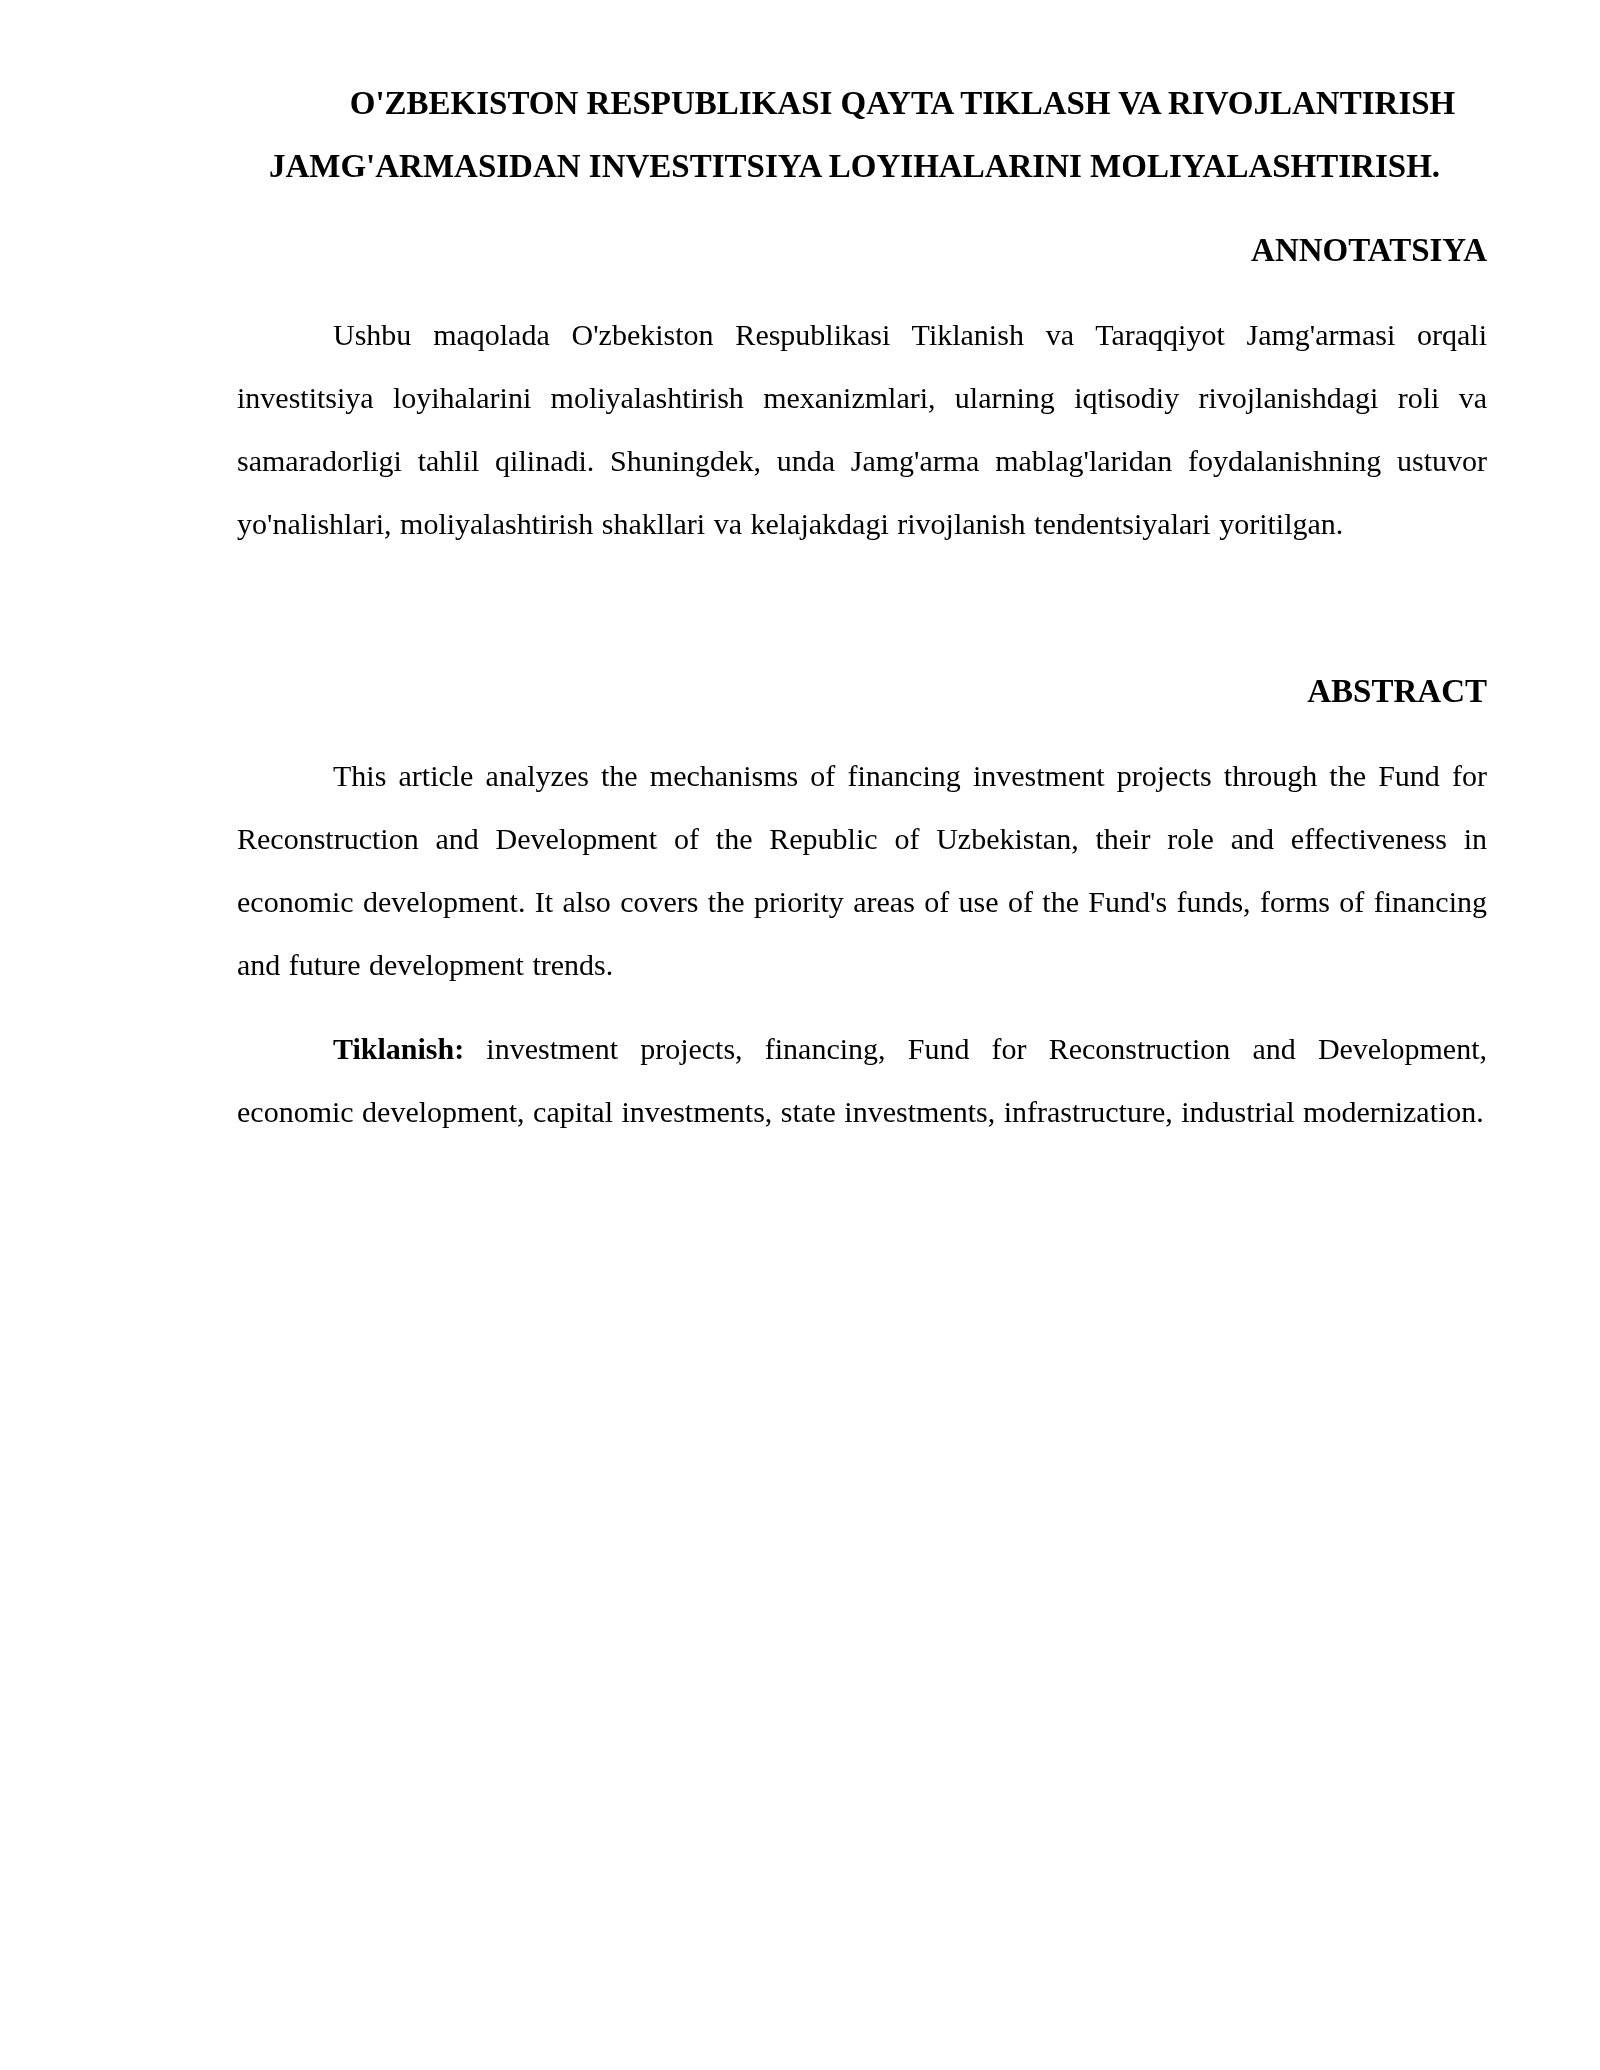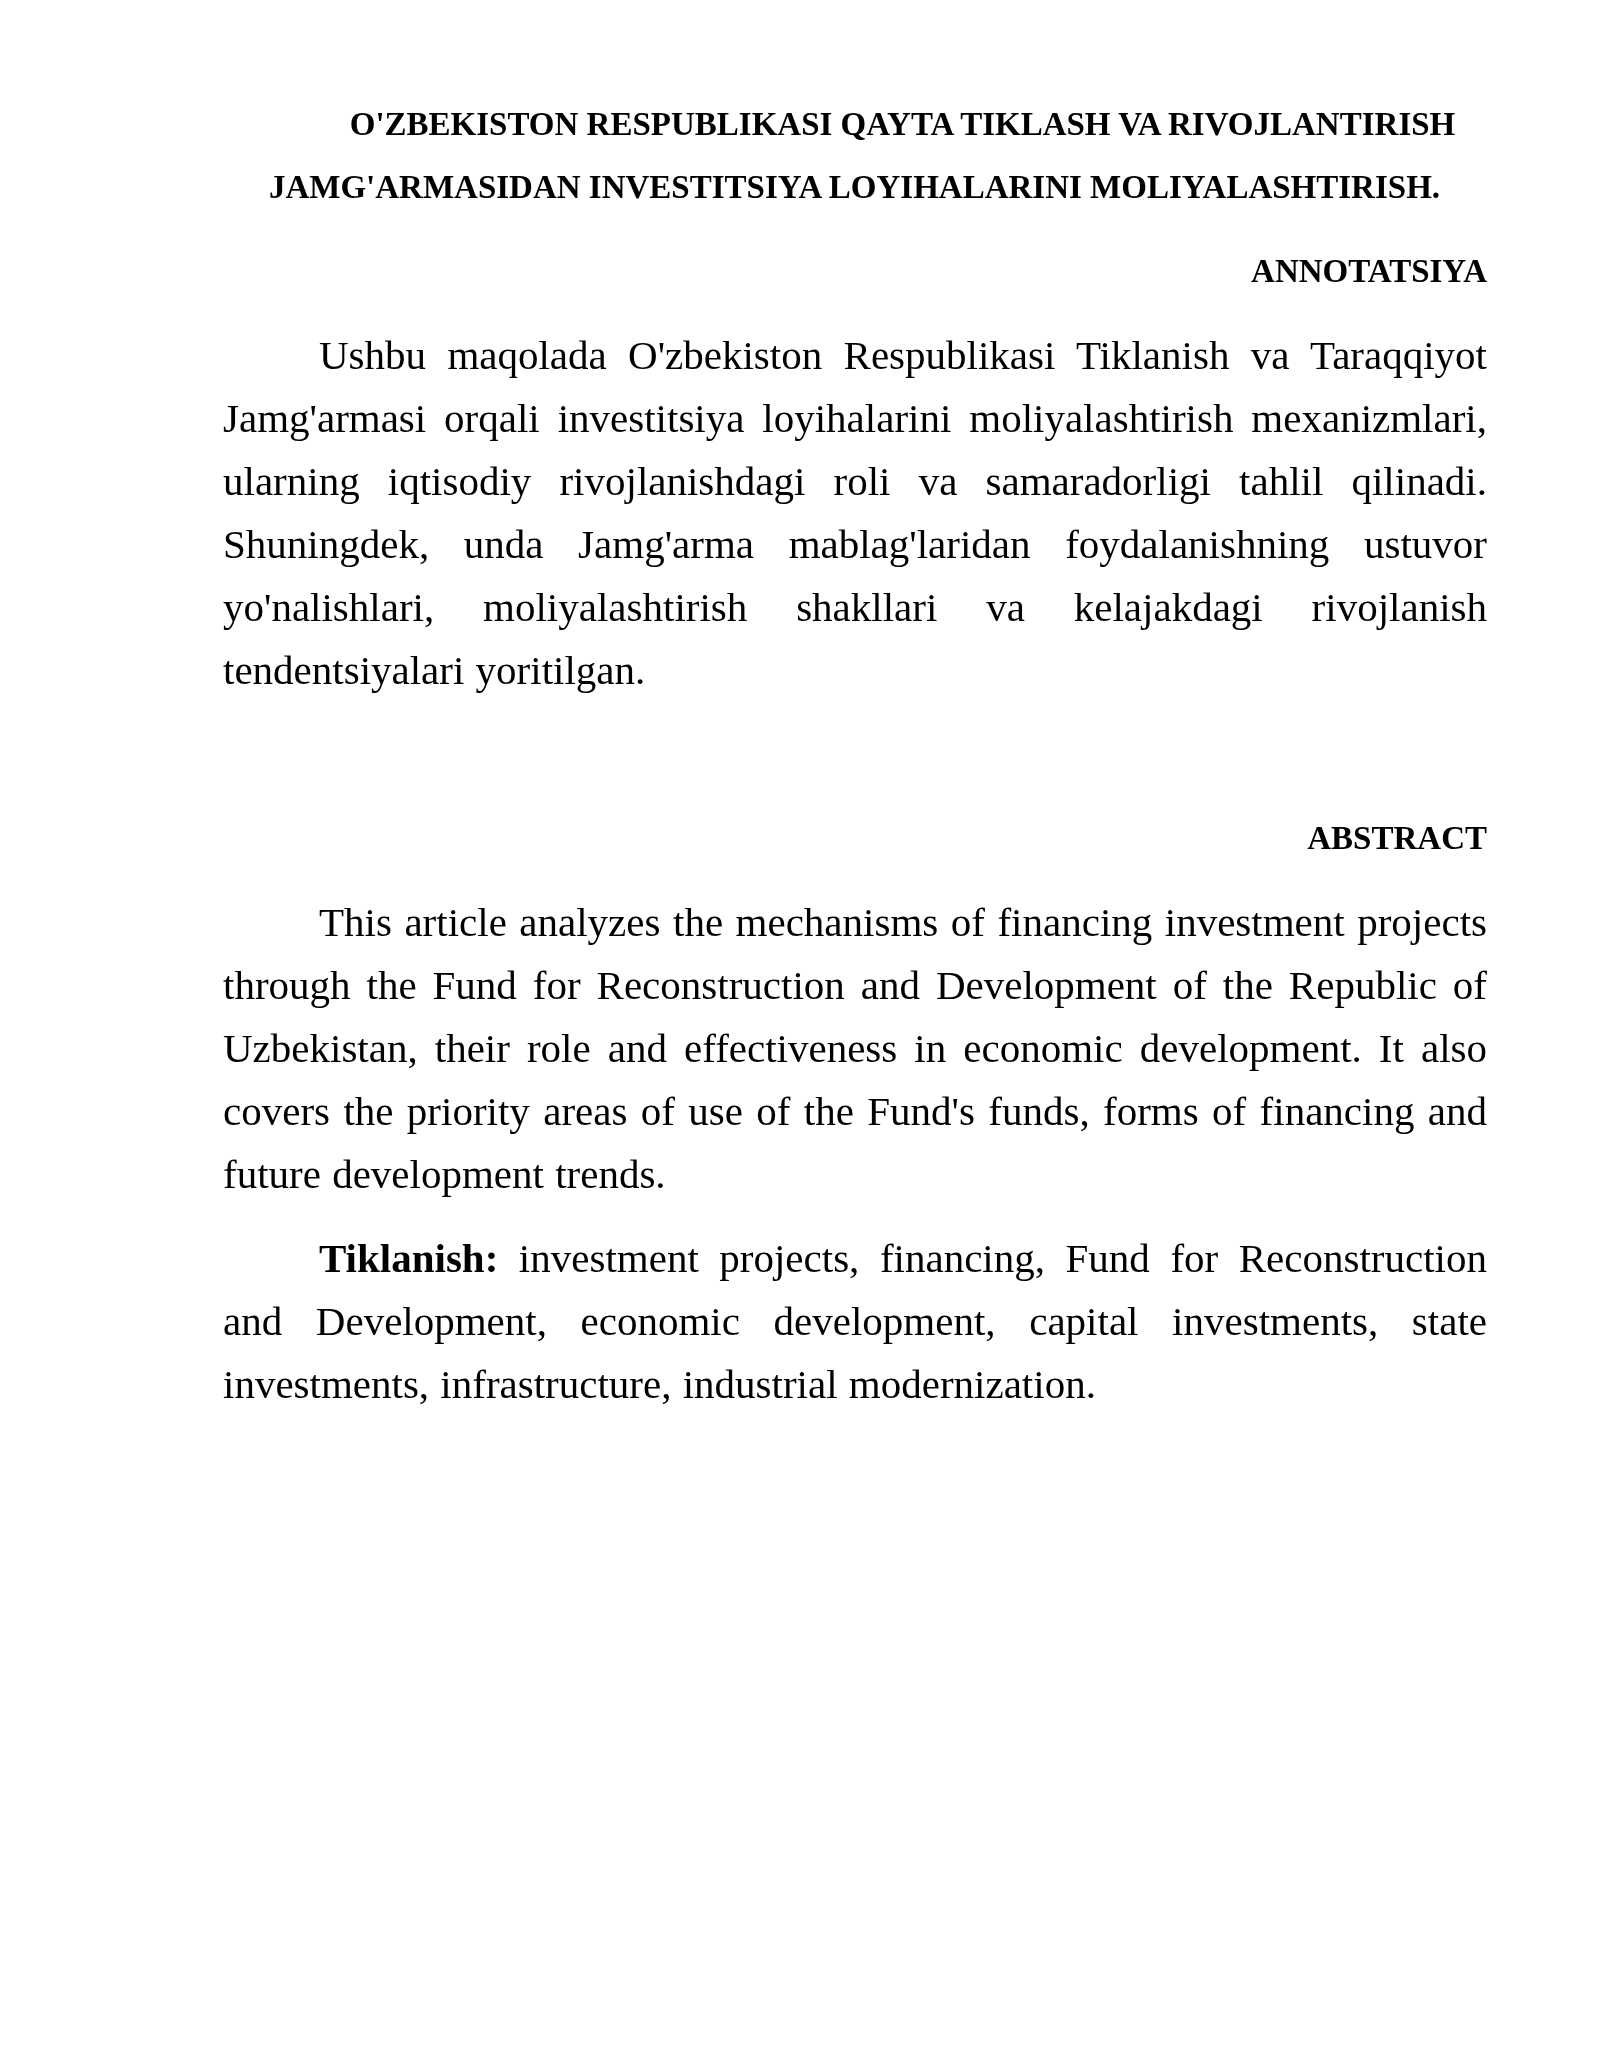--- a/index.html
+++ b/index.html
@@ -11,46 +11,46 @@
     width: 1600px;
     height: 2070px;
     font-family: "Liberation Serif", "DejaVu Serif", serif;
     color: #000000;
     overflow: hidden;
   }
   .page {
     box-sizing: border-box;
     width: 1600px;
     height: 2070px;
-    padding: 93px 113px 0 222px;
+    padding: 72px 113px 0 222px;
     background: #ffffff;
   }
   .doc-title {
     font-size: 33px;
     font-weight: bold;
     text-align: center;
     text-indent: 96px;
     line-height: 63px;
     margin: 0 0 21px 0;
   }
   .doc-subheading {
     font-size: 33px;
     font-weight: bold;
     text-align: right;
     text-indent: 96px;
     line-height: 63px;
     margin: 0 0 21px 0;
   }
   .doc-paragraph {
-    font-size: 41px;
+    font-size: 30px;
     font-weight: normal;
     text-align: justify;
     text-indent: 96px;
     line-height: 63px;
-    margin: 0 0 21px 1px;
+    margin: 0 0 21px 15px;
     word-spacing: 1px;
   }
   .keywords-label {
     font-weight: bold;
   }
   .section-spacer {
     height: 84px;
   }
 </style>
 </head>

